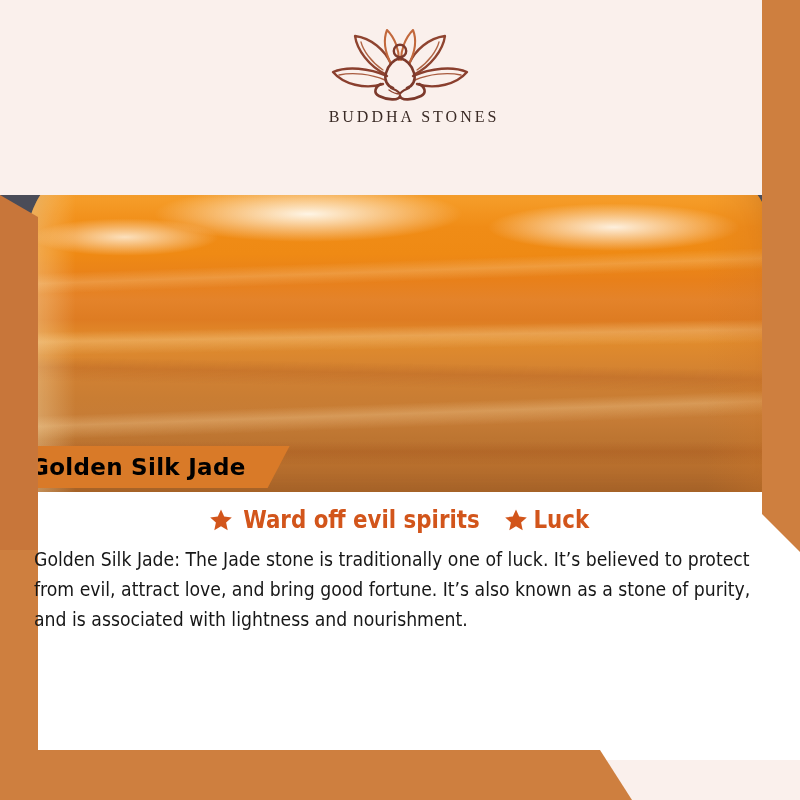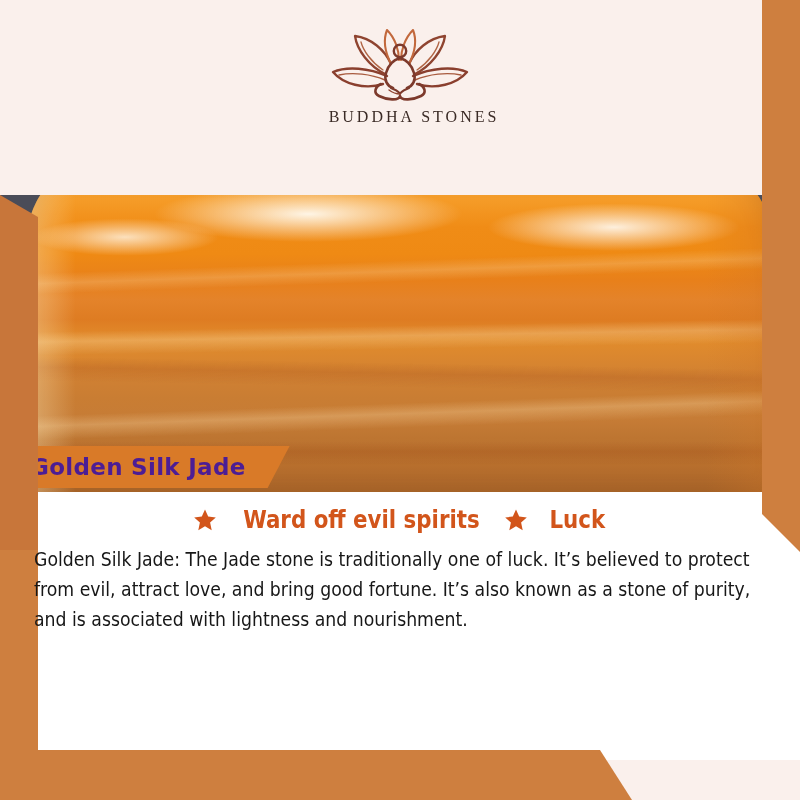--- a/index.html
+++ b/index.html
@@ -142,33 +142,33 @@
 
   .stone-label {
     position:absolute; left:0; bottom:4px; height:42px;
     padding:0 44px 0 30px; display:flex; align-items:center;
     background:#d97a28;
     clip-path:polygon(0 0, 100% 0, calc(100% - 22px) 100%, 0 100%);
     z-index:4;
   }
   .stone-label span {
     font-family:"DejaVu Sans","Liberation Sans", sans-serif;
-    font-weight:700; font-size:23px; color:#4c1d95; letter-spacing:.3px;
+    font-weight:700; font-size:23px; color:#000000; letter-spacing:.3px;
     white-space:nowrap;
   }
 
   
   .content {
     position:absolute; left:0; top:505px; width:800px; z-index:5;
   }
   .benefits {
     display:flex; align-items:center; justify-content:center;
     gap:18px; margin-bottom:11px;
   }
-  .benefit { display:flex; align-items:center; gap:20px; }
+  .benefit { display:flex; align-items:center; gap:4px; }
   .star { width:24px; height:24px; flex:0 0 auto; display:block; }
   .benefit-label {
     font-family:"DejaVu Sans Condensed","Liberation Sans Narrow","Liberation Sans", sans-serif;
     font-weight:700; font-size:25px; color:#d2551b;
     transform:scaleX(0.95); white-space:nowrap;
   }
   .desc {
     margin:0 34px; width:738px;
     font-family:"DejaVu Sans Condensed","Liberation Sans Narrow","Liberation Sans", sans-serif;
     font-size:19.5px; line-height:30px; color:#171717;

